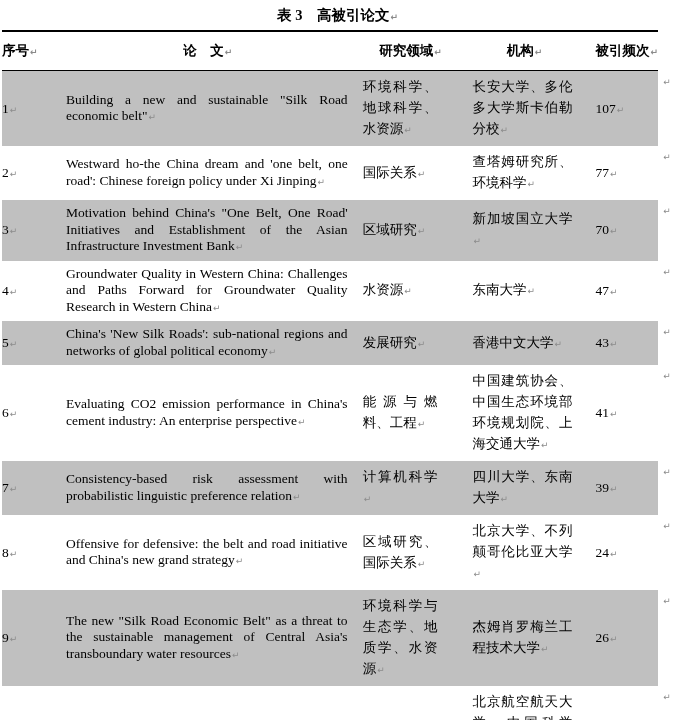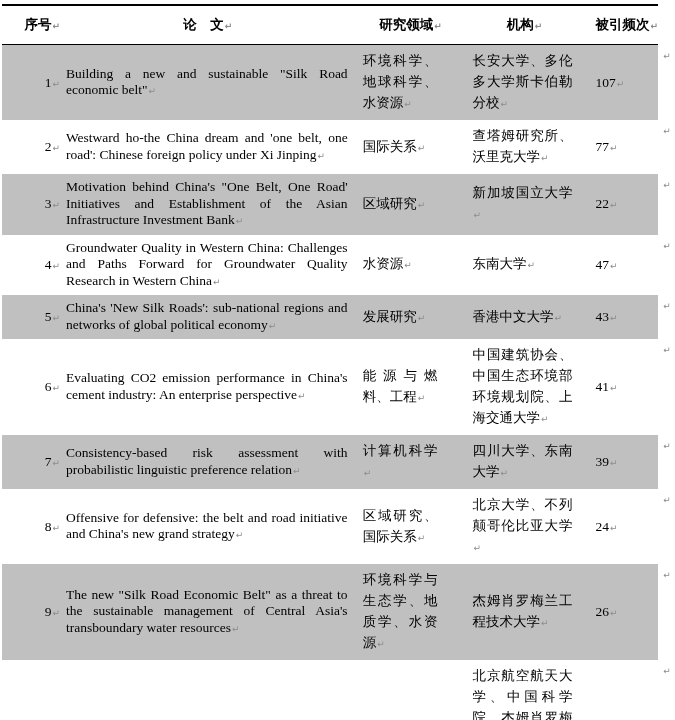--- a/index.html
+++ b/index.html
@@ -28,40 +28,41 @@
     border-bottom:1px solid #000;
     font-weight:bold;
     font-size:13.5px;
     padding:10px 0;
     white-space:nowrap;
   }
   th.h-gutter { border:none; background:#fff; }
   td { font-size:13.5px; padding:5px 0; }
   tbody tr:nth-child(odd) td:not(.gutter) { background:#c0c0c0; }
   tbody tr:last-child td:not(.gutter) { border-bottom:2px solid #000; }
-  .c-no   { text-align:right; }
+  .c-no   { text-align:left; }
   .c-paper{ text-align:justify; padding:5px 8px 5px 6px; line-height:16.5px;margin-left:28px; }
   .c-field{ text-align:justify; padding:5px 28px 5px 7px; line-height:21px; }
   .c-inst { text-align:justify; padding:5px 11px 5px 7px; line-height:21px;margin-left:30px; }
   .c-cite { padding-left:12px;margin-top:8px; }
   td.gutter {
     background:#fff; border:none;
     vertical-align:top; text-align:center; padding-top:2px;
   }
   .pmark {
     color:#8b8b8b;
     font-size:9px;
     font-family:"DejaVu Sans",sans-serif;
     margin-left:1px;
   }
 </style>
 </head>
 <body>
 
 <div class="doc">
+  <div class="title"><span>表 3　高被引论文</span><span class="pmark">↵</span></div>
 
   <table>
     <colgroup>
       <col style="width:58px">
       <col style="width:296px">
       <col style="width:110px">
       <col style="width:118px">
       <col style="width:74px">
       <col style="width:17px">
     </colgroup>
@@ -81,30 +82,30 @@
           <td class="c-paper"><span>Building a new and sustainable "Silk Road economic belt"</span><span class="pmark">↵</span></td>
           <td class="c-field"><span>环境科学、地球科学、水资源</span><span class="pmark">↵</span></td>
           <td class="c-inst"><span>长安大学、多伦多大学斯卡伯勒分校</span><span class="pmark">↵</span></td>
           <td class="c-cite"><span>107</span><span class="pmark">↵</span></td>
           <td class="gutter"><span class="pmark">↵</span></td>
         </tr>
         <tr>
           <td class="c-no"><span>2</span><span class="pmark">↵</span></td>
           <td class="c-paper"><span>Westward ho-the China dream and 'one belt, one road': Chinese foreign policy under Xi Jinping</span><span class="pmark">↵</span></td>
           <td class="c-field"><span>国际关系</span><span class="pmark">↵</span></td>
-          <td class="c-inst"><span>查塔姆研究所、沃里克大学</span><span class="pmark">↵</span></td>
+          <td class="c-inst"><span>查塔姆研究所、环境科学</span><span class="pmark">↵</span></td>
           <td class="c-cite"><span>77</span><span class="pmark">↵</span></td>
           <td class="gutter"><span class="pmark">↵</span></td>
         </tr>
         <tr>
           <td class="c-no"><span>3</span><span class="pmark">↵</span></td>
           <td class="c-paper"><span>Motivation behind China's "One Belt, One Road' Initiatives and Establishment of the Asian Infrastructure Investment Bank</span><span class="pmark">↵</span></td>
           <td class="c-field"><span>区域研究</span><span class="pmark">↵</span></td>
           <td class="c-inst"><span>新加坡国立大学</span><span class="pmark">↵</span></td>
-          <td class="c-cite"><span>22</span><span class="pmark">↵</span></td>
+          <td class="c-cite"><span>70</span><span class="pmark">↵</span></td>
           <td class="gutter"><span class="pmark">↵</span></td>
         </tr>
         <tr>
           <td class="c-no"><span>4</span><span class="pmark">↵</span></td>
           <td class="c-paper"><span>Groundwater Quality in Western China: Challenges and Paths Forward for Groundwater Quality Research in Western China</span><span class="pmark">↵</span></td>
           <td class="c-field"><span>水资源</span><span class="pmark">↵</span></td>
           <td class="c-inst"><span>东南大学</span><span class="pmark">↵</span></td>
           <td class="c-cite"><span>47</span><span class="pmark">↵</span></td>
           <td class="gutter"><span class="pmark">↵</span></td>
         </tr>

